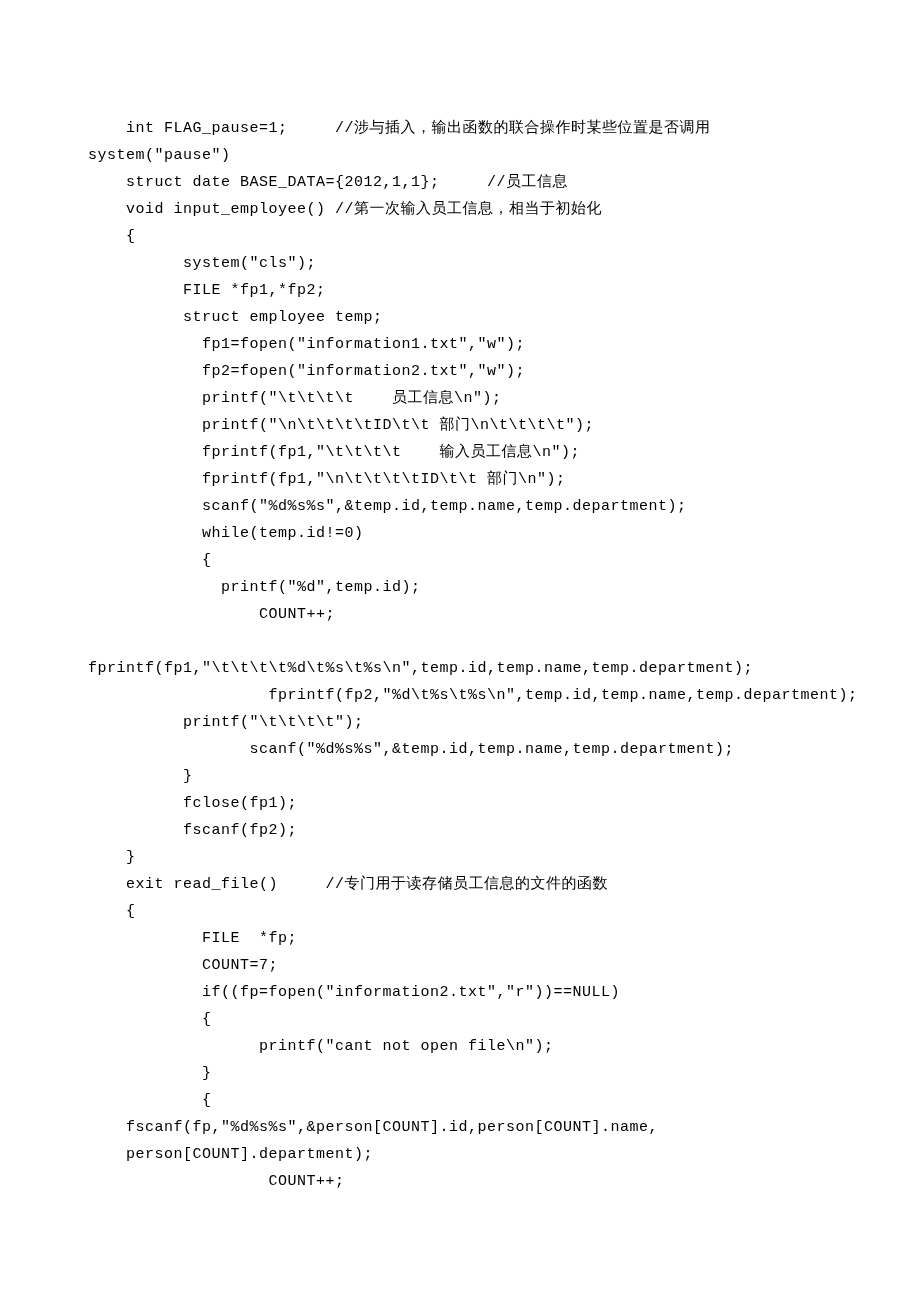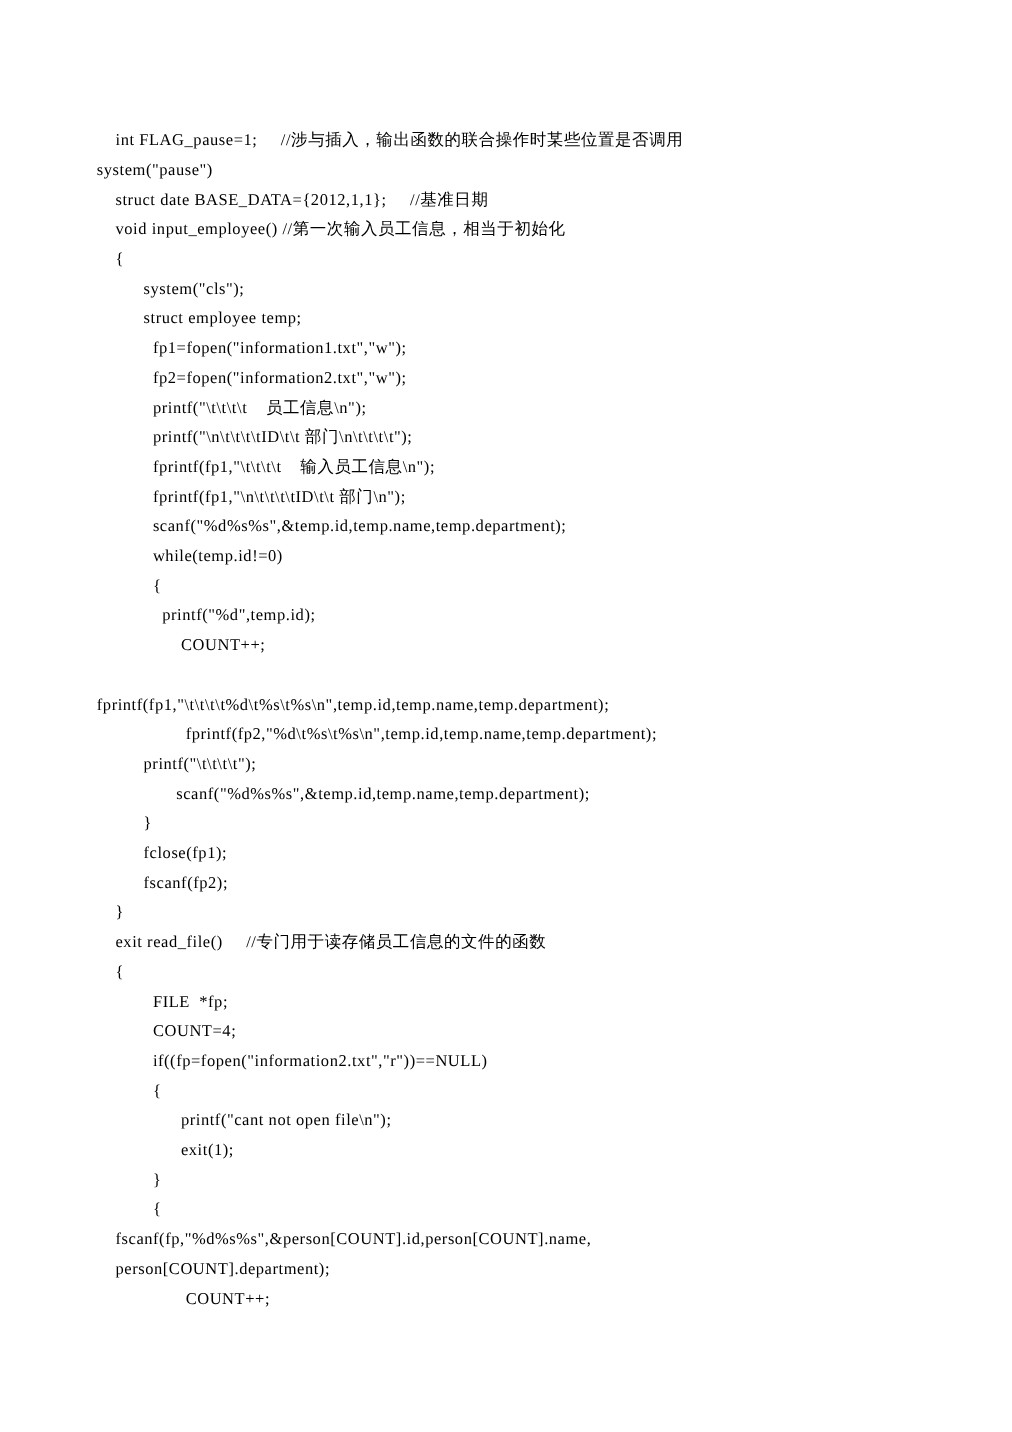--- a/index.html
+++ b/index.html
@@ -12,35 +12,36 @@
     color: #000000;
     width: 920px;
   }
   .page {
     padding: 115px 88px 60px 88px;
     box-sizing: border-box;
     width: 920px;
   }
   .code-line {
     white-space: pre;
-    font-family: Liberation Serif, serif;
+    font-family: Liberation Mono, monospace;
     letter-spacing: 0.5px;
   }
 </style>
 </head>
 <body>
 
 <div class="page">
   <div id="code-container">
       <div class="code-line">    int FLAG_pause=1;     //涉与插入，输出函数的联合操作时某些位置是否调用</div>
       <div class="code-line">system("pause")</div>
-      <div class="code-line">    struct date BASE_DATA={2012,1,1};     //基准日期</div>
+      <div class="code-line">    struct date BASE_DATA={2012,1,1};     //员工信息</div>
       <div class="code-line">    void input_employee() //第一次输入员工信息，相当于初始化</div>
       <div class="code-line">    {</div>
       <div class="code-line">          system("cls");</div>
+      <div class="code-line">          FILE *fp1,*fp2;</div>
       <div class="code-line">          struct employee temp;</div>
       <div class="code-line">            fp1=fopen("information1.txt","w");</div>
       <div class="code-line">            fp2=fopen("information2.txt","w");</div>
       <div class="code-line">            printf("\t\t\t\t    员工信息\n");</div>
       <div class="code-line">            printf("\n\t\t\t\tID\t\t 部门\n\t\t\t\t");</div>
       <div class="code-line">            fprintf(fp1,"\t\t\t\t    输入员工信息\n");</div>
       <div class="code-line">            fprintf(fp1,"\n\t\t\t\tID\t\t 部门\n");</div>
       <div class="code-line">            scanf("%d%s%s",&amp;temp.id,temp.name,temp.department);</div>
       <div class="code-line">            while(temp.id!=0)</div>
       <div class="code-line">            {</div>
@@ -51,25 +52,24 @@
       <div class="code-line">                   fprintf(fp2,"%d\t%s\t%s\n",temp.id,temp.name,temp.department);</div>
       <div class="code-line">          printf("\t\t\t\t");</div>
       <div class="code-line">                 scanf("%d%s%s",&amp;temp.id,temp.name,temp.department);</div>
       <div class="code-line">          }</div>
       <div class="code-line">          fclose(fp1);</div>
       <div class="code-line">          fscanf(fp2);</div>
       <div class="code-line">    }</div>
       <div class="code-line">    exit read_file()     //专门用于读存储员工信息的文件的函数</div>
       <div class="code-line">    {</div>
       <div class="code-line">            FILE  *fp;</div>
-      <div class="code-line">            COUNT=4;</div>
+      <div class="code-line">            COUNT=7;</div>
       <div class="code-line">            if((fp=fopen("information2.txt","r"))==NULL)</div>
       <div class="code-line">            {</div>
       <div class="code-line">                  printf("cant not open file\n");</div>
-      <div class="code-line">                  exit(1);</div>
       <div class="code-line">            }</div>
       <div class="code-line">            {</div>
       <div class="code-line">    fscanf(fp,"%d%s%s",&amp;person[COUNT].id,person[COUNT].name,</div>
       <div class="code-line">    person[COUNT].department);</div>
       <div class="code-line">                   COUNT++;</div>
     </div>
 
 </div>
 
 </body></html>

